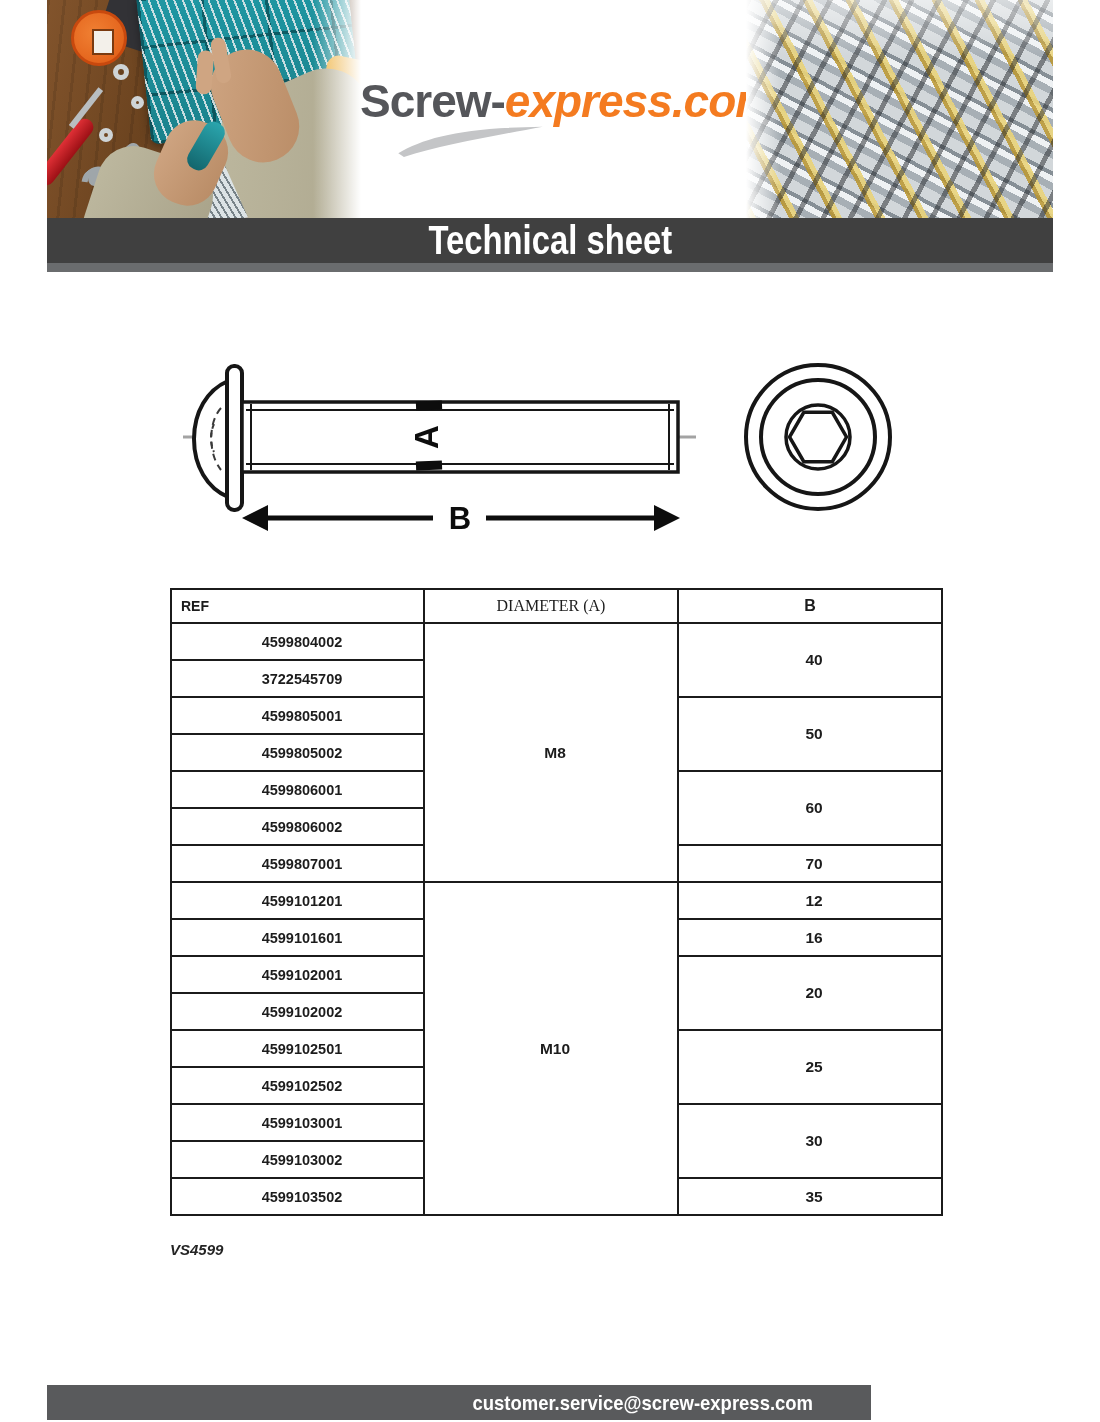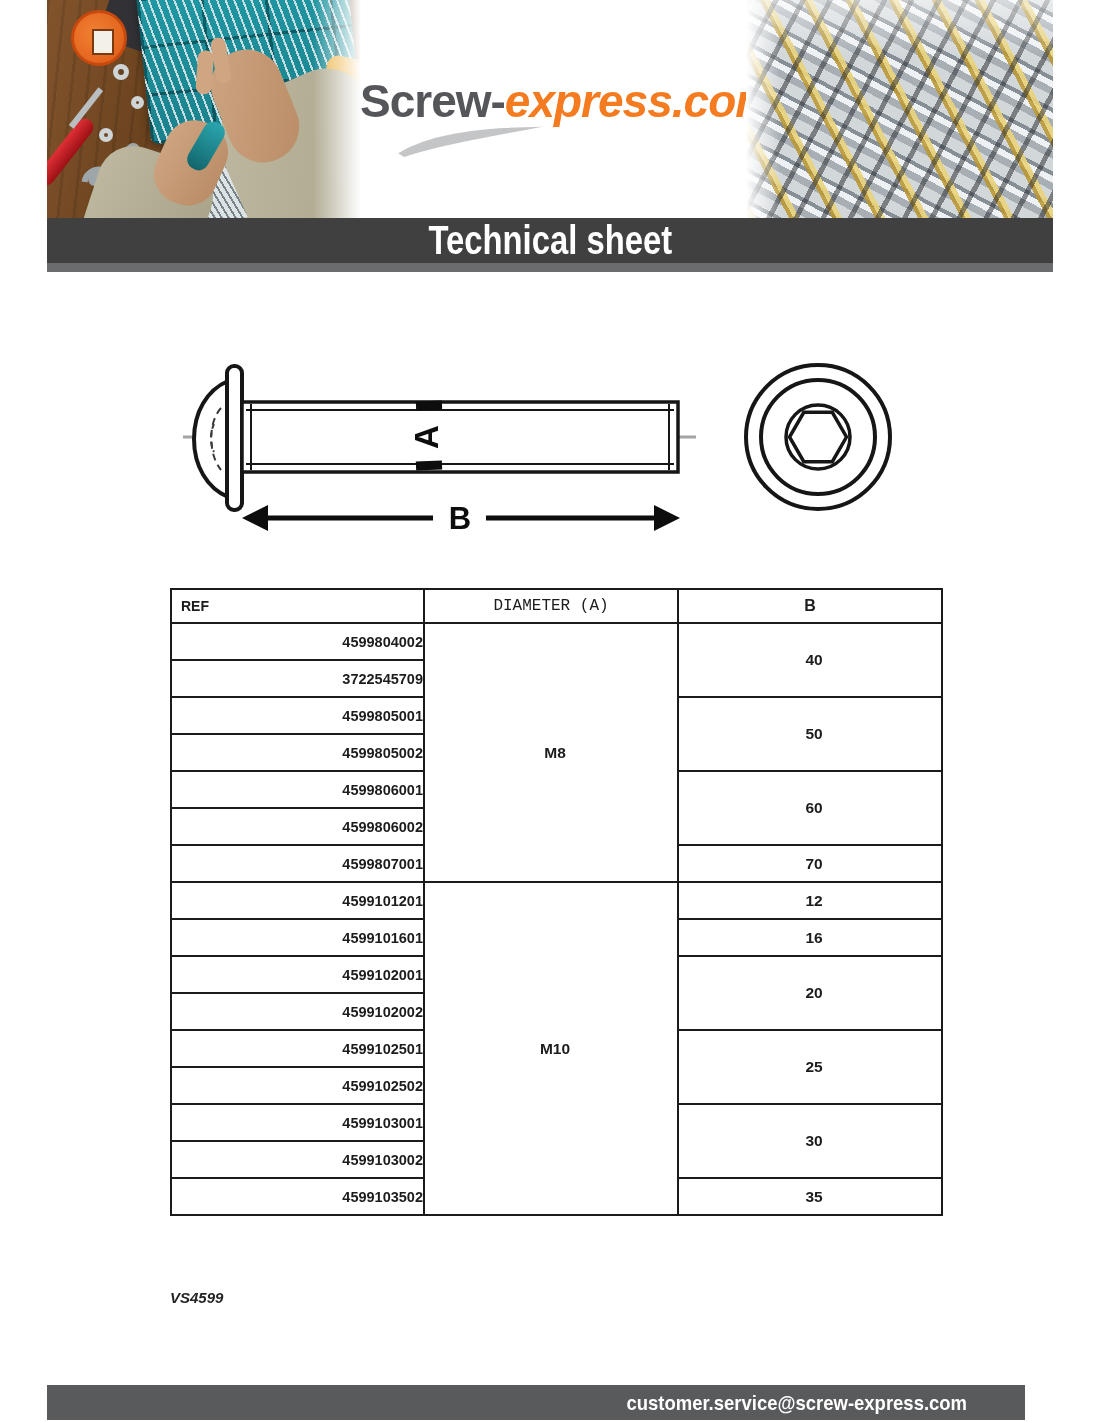--- a/index.html
+++ b/index.html
@@ -87,29 +87,29 @@
   
   .spec-table { position:absolute; left:170px; top:588px; width:771px; border-collapse:collapse; table-layout:fixed;
     color:#1c1c1c; }
   .spec-table col.c1 { width:253px; }
   .spec-table col.c2 { width:254px; }
   .spec-table col.c3 { width:264px; }
   .spec-table th, .spec-table td { border:2px solid #1b1b1b; background:#fff; vertical-align:middle; }
   .spec-table thead tr { height:34px; }
   .spec-table tbody tr { height:37px; }
   th.h-ref { text-align:left; padding-left:9px; font-size:14px; font-weight:bold; }
-  th.h-dia { text-align:center; font-size:16px; font-weight:normal; font-family:Liberation Mono, monospace; }
+  th.h-dia { text-align:center; font-size:16px; font-weight:normal; font-family:Liberation Serif, serif; }
   th.h-b   { text-align:center; font-size:16px; font-weight:bold; }
-  td.ref   { text-align:right; padding-left:9px; font-size:14.5px; font-weight:bold;margin-left:28px; }
+  td.ref   { text-align:center; padding-left:9px; font-size:14.5px; font-weight:bold;margin-left:28px; }
   td.mid   { text-align:center; font-size:15.5px; font-weight:bold;padding-left:8px; }
 
-  .sheet-code { position:absolute; left:170px; top:1241px; font-size:15px; font-weight:bold; font-style:italic; color:#242424;margin-top:48px; }
-
-  
-  .footer { position:absolute; left:47px; top:1385px; width:978px; height:35px; background:#595a5c;
+  .sheet-code { position:absolute; left:170px; top:1241px; font-size:15px; font-weight:bold; font-style:italic; color:#242424; }
+
+  
+  .footer { position:absolute; left:47px; top:1385px; width:824px; height:35px; background:#595a5c;
     display:flex; align-items:center; justify-content:flex-end; padding-right:58px; }
   .footer-text { color:#ffffff; font-weight:bold; font-size:21px; white-space:nowrap;
     transform:scaleX(.88); transform-origin:right center; }
 </style>
 </head>
 <body>
 
 <div class="page">
 
   <div class="header">

